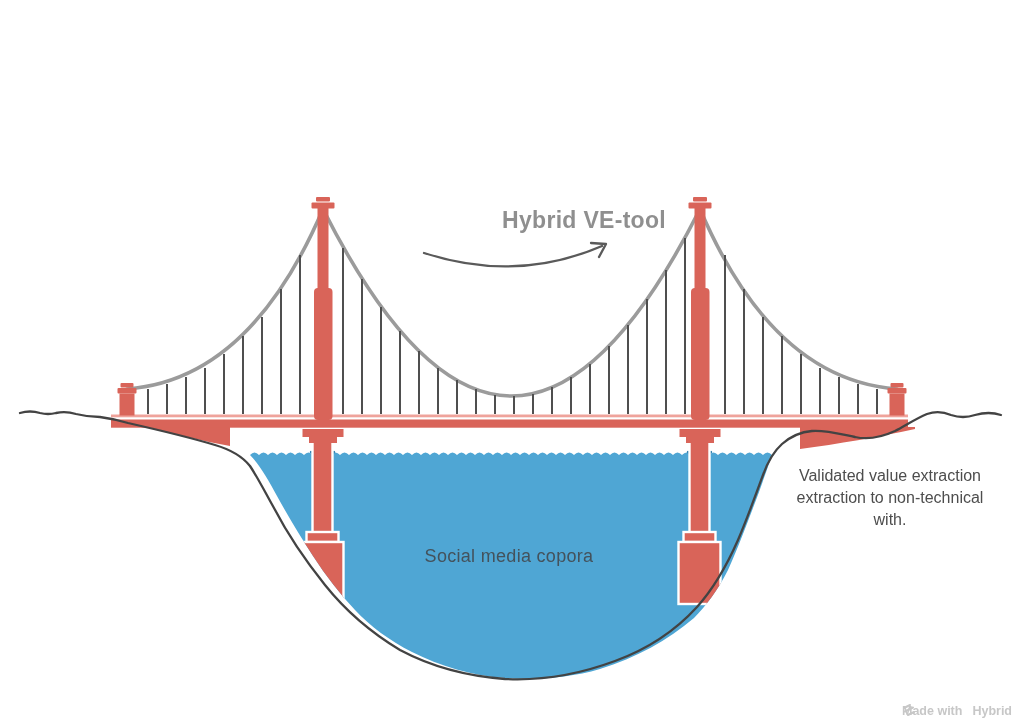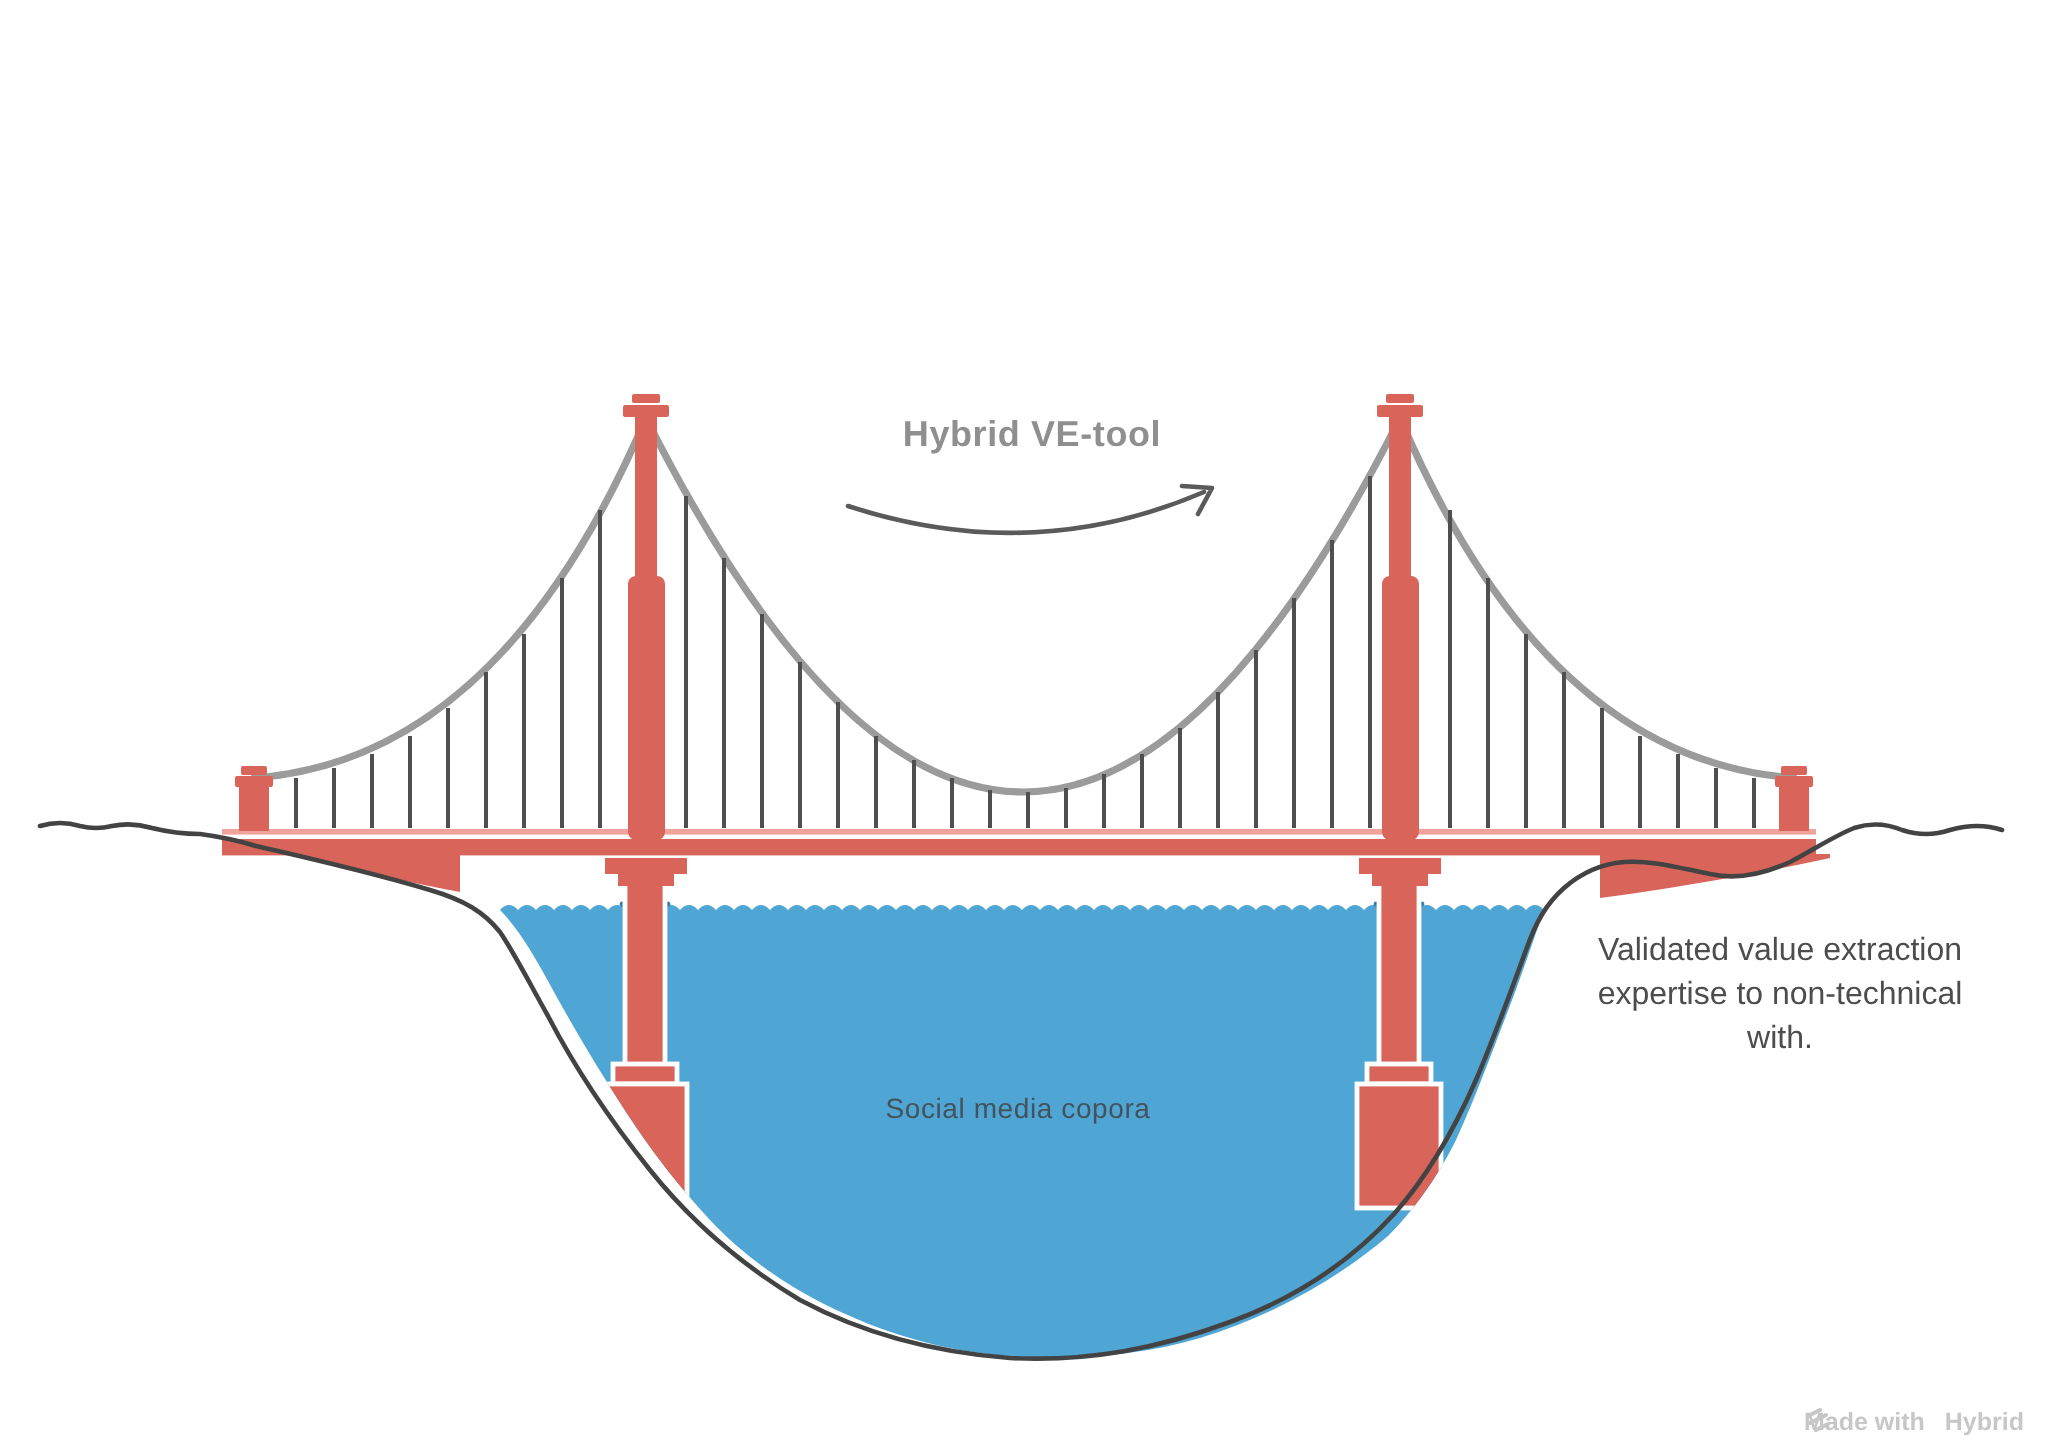--- a/index.html
+++ b/index.html
@@ -27,27 +27,27 @@
   .f-water{fill:var(--water_blue)}
   .s-white{stroke:#ffffff;stroke-width:2.4}
   .cable{stroke:var(--cable_gray);stroke-width:3.6;fill:none;stroke-linecap:round}
   .hanger{stroke:var(--hanger_gray);stroke-width:2;fill:none}
   .terrain{stroke:var(--terrain_line);stroke-width:2.3;fill:none;stroke-linecap:round;stroke-linejoin:round}
   .meniscus{stroke:var(--water_dip);stroke-width:2.4;fill:none;stroke-linecap:round}
   .arrow{stroke:var(--arrow_gray);stroke-width:2.3;fill:none;stroke-linecap:round;stroke-linejoin:round}
 
   
   .overlay{position:absolute;z-index:3}
-  .diagram-title{left:366px;top:207px;width:300px;text-align:center;
-    font-size:18px;font-weight:bold;letter-spacing:.3px;color:var(--title_gray)}
+  .diagram-title{left:366px;top:207px;width:300px;text-align:right;
+    font-size:23px;font-weight:bold;letter-spacing:.3px;color:var(--title_gray)}
   .side-label{font-size:16px;line-height:1.38;color:var(--label_text);text-align:center}
   .left-label{left:11px;top:479px;width:240px}
   .right-label{left:770px;top:465px;width:240px}
   .water-label{left:359px;top:546px;width:300px;text-align:center;
-    font-size:14px;color:var(--water_label_text);letter-spacing:.3px}
+    font-size:18px;color:var(--water_label_text);letter-spacing:.3px}
   .watermark{right:12px;bottom:8px;display:flex;align-items:center;gap:5px;
     font-size:12.5px;font-weight:bold;color:var(--watermark_gray)}
   .watermark .logo{display:inline-flex;align-items:center}
 </style>
 </head>
 <body>
 
 <div class="canvas">
 
   <svg width="1024" height="726" viewBox="0 0 1024 726">
@@ -151,21 +151,21 @@
       <path class="arrow" d="M424,253 Q516,283 602,246"></path>
       <path class="arrow" d="M591,243 L606,244 L599,257"></path>
     </g>
   </svg>
 
   <div class="overlay diagram-title">Hybrid VE-tool</div>
 
 
   <div class="overlay side-label right-label">
     <div>Validated value extraction</div>
-    <div>expertise to non-technical</div>
+    <div>extraction to non-technical</div>
     <div>with.</div>
   </div>
 
   <div class="overlay water-label">Social media copora</div>
 
   <div class="overlay watermark">
     <span>Made with</span>
     <span class="logo">
       <svg width="14" height="12" viewBox="0 0 14 12">
         <g stroke="var(--watermark_gray)" stroke-width="2" stroke-linecap="round">

